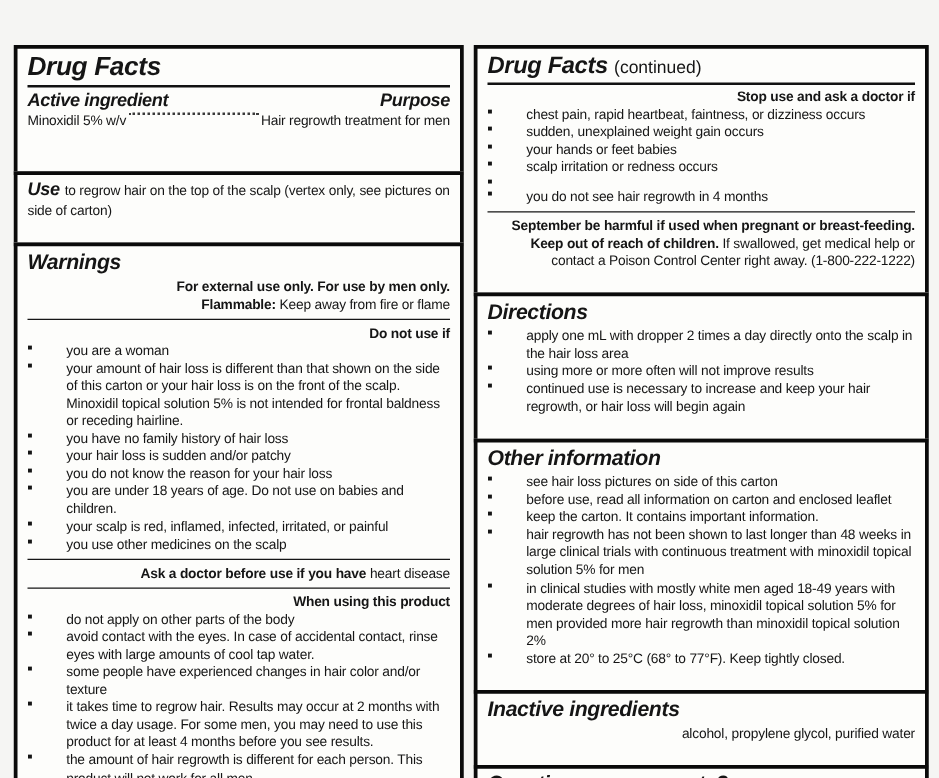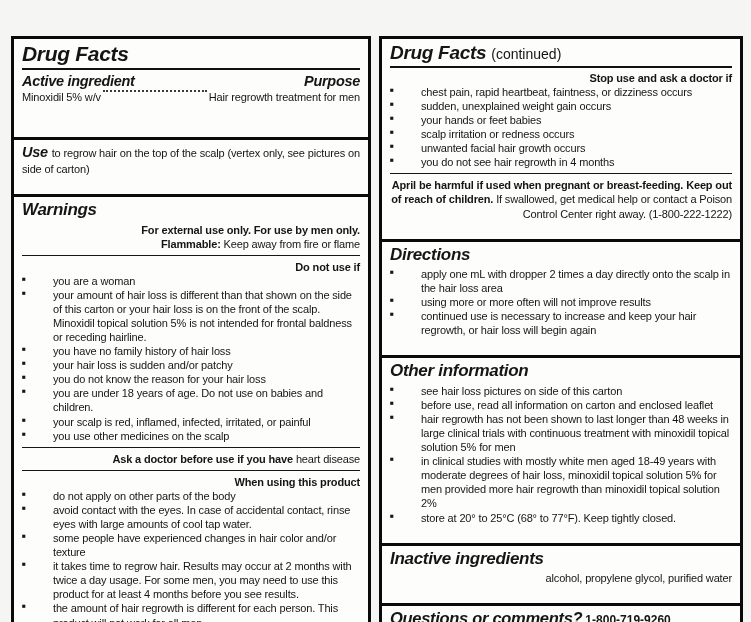--- a/index.html
+++ b/index.html
@@ -188,29 +188,28 @@
           <div class="bullet">
             <span class="sq">■</span>
             <span>your hands or feet babies</span>
           </div>
           <div class="bullet">
             <span class="sq">■</span>
             <span>scalp irritation or redness occurs</span>
           </div>
           <div class="bullet">
             <span class="sq">■</span>
-            <span>unwanted facial hair growth occurs</span>
           </div>
           <div class="bullet">
             <span class="sq">■</span>
             <span>you do not see hair regrowth in 4 months</span>
           </div>
         </div>
       <div class="thinrule"></div>
-      <p><span class="b">April be harmful if used when pregnant or breast-feeding. Keep out of reach of children.</span> <span>If swallowed, get medical help or contact a Poison Control Center right away. (1-800-222-1222)</span></p>
+      <p><span class="b">September be harmful if used when pregnant or breast-feeding. Keep out of reach of children.</span> <span>If swallowed, get medical help or contact a Poison Control Center right away. (1-800-222-1222)</span></p>
     </div>
 
     <div class="sec sec-directions">
       <h2>Directions</h2>
       <div>
           <div class="bullet">
             <span class="sq">■</span>
             <span>apply one mL with dropper 2 times a day directly onto the scalp in the hair loss area</span>
           </div>
           <div class="bullet">
@@ -227,20 +226,24 @@
     <div class="sec sec-otherinfo">
       <h2>Other information</h2>
       <div>
           <div class="bullet">
             <span class="sq">■</span>
             <span>see hair loss pictures on side of this carton</span>
           </div>
           <div class="bullet">
             <span class="sq">■</span>
             <span>before use, read all information on carton and enclosed leaflet</span>
+          </div>
+          <div class="bullet">
+            <span class="sq">■</span>
+            <span>keep the carton. It contains important information.</span>
           </div>
           <div class="bullet">
             <span class="sq">■</span>
             <span>hair regrowth has not been shown to last longer than 48 weeks in large clinical trials with continuous treatment with minoxidil topical solution 5% for men</span>
           </div>
           <div class="bullet">
             <span class="sq">■</span>
             <span>in clinical studies with mostly white men aged 18-49 years with moderate degrees of hair loss, minoxidil topical solution 5% for men provided more hair regrowth than minoxidil topical solution 2%</span>
           </div>
           <div class="bullet">

